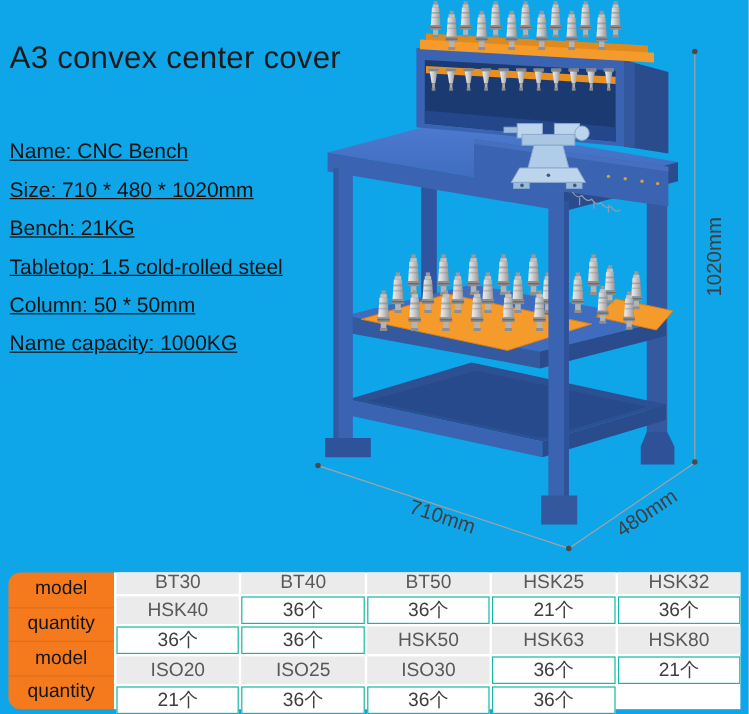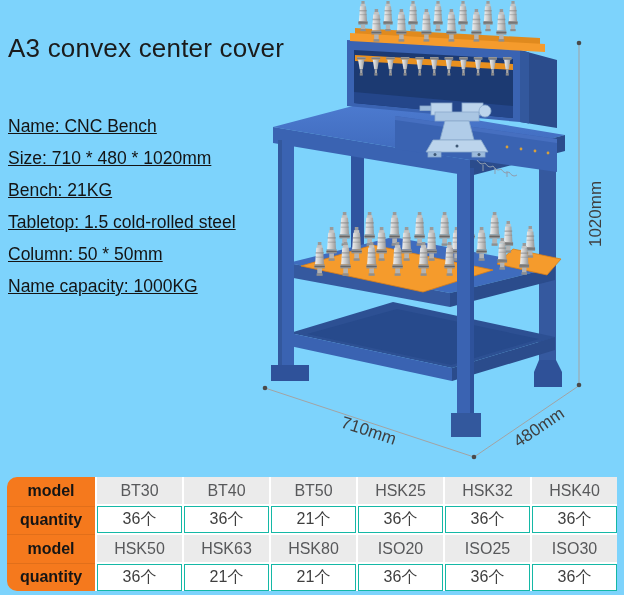--- a/index.html
+++ b/index.html
@@ -1,30 +1,30 @@
 <!DOCTYPE html>
 <html><head>
 <meta charset="utf-8">
 <style>
   html,body{margin:0;padding:0;background:#fff;}
   body{width:624px;height:595px;font-family:"Liberation Sans",sans-serif;-webkit-font-smoothing:antialiased;}
-  .stage{position:relative;width:624px;height:595px;overflow:hidden;background:#7dd3fc;}
+  .stage{position:relative;width:624px;height:595px;overflow:hidden;background:#0ea5e9;}
 
   .title{position:absolute;left:8px;top:33px;font-size:26px;color:#1b1b1b;letter-spacing:.2px;white-space:nowrap;}
 
   .specs{position:absolute;left:8px;top:110px;margin:0;padding:0;list-style:none;font-size:17.5px;color:#141414;text-decoration:underline;}
   .specs li{height:32px;line-height:32px;white-space:nowrap;}
 
   .product{position:absolute;left:255px;top:0;width:369px;height:470px;}
 
   .spec-table{position:absolute;left:7px;top:477px;width:610px;height:114px;display:flex;font-size:16px;}
-  .orange-col{width:88px;flex:0 0 88px;border-radius:10px 0 0 10px;display:grid;grid-template-rows:repeat(4,1fr);overflow:hidden;font-weight:bold;}
+  .orange-col{width:88px;flex:0 0 88px;border-radius:10px 0 0 10px;display:grid;grid-template-rows:repeat(4,1fr);overflow:hidden;}
   .ocell{display:flex;align-items:center;justify-content:center;color:#151515;}
   .ocell + .ocell{border-top:1px solid rgba(0,0,0,.08);}
-  .data-grid{flex:1;display:grid;grid-template-columns:repeat(6,1fr);grid-template-rows:repeat(4,1fr);gap:2px;padding-left:2px;background:#fff;}
+  .data-grid{flex:1;display:grid;grid-template-columns:repeat(5,1fr);grid-template-rows:repeat(4,1fr);gap:2px;padding-left:2px;background:#fff;}
   .cell{display:flex;align-items:center;justify-content:center;white-space:nowrap;}
   .cell.model{background:#ebebeb;color:#58595b;}
   .cell.qty{background:#fff;color:#3f3f3f;border:1px solid #14b8a6;}
 
   svg text.dim{font-family:"Liberation Sans",sans-serif;font-size:17px;fill:#3f3f3f;}
 </style>
 </head>
 <body>
 
 <div class="stage">

